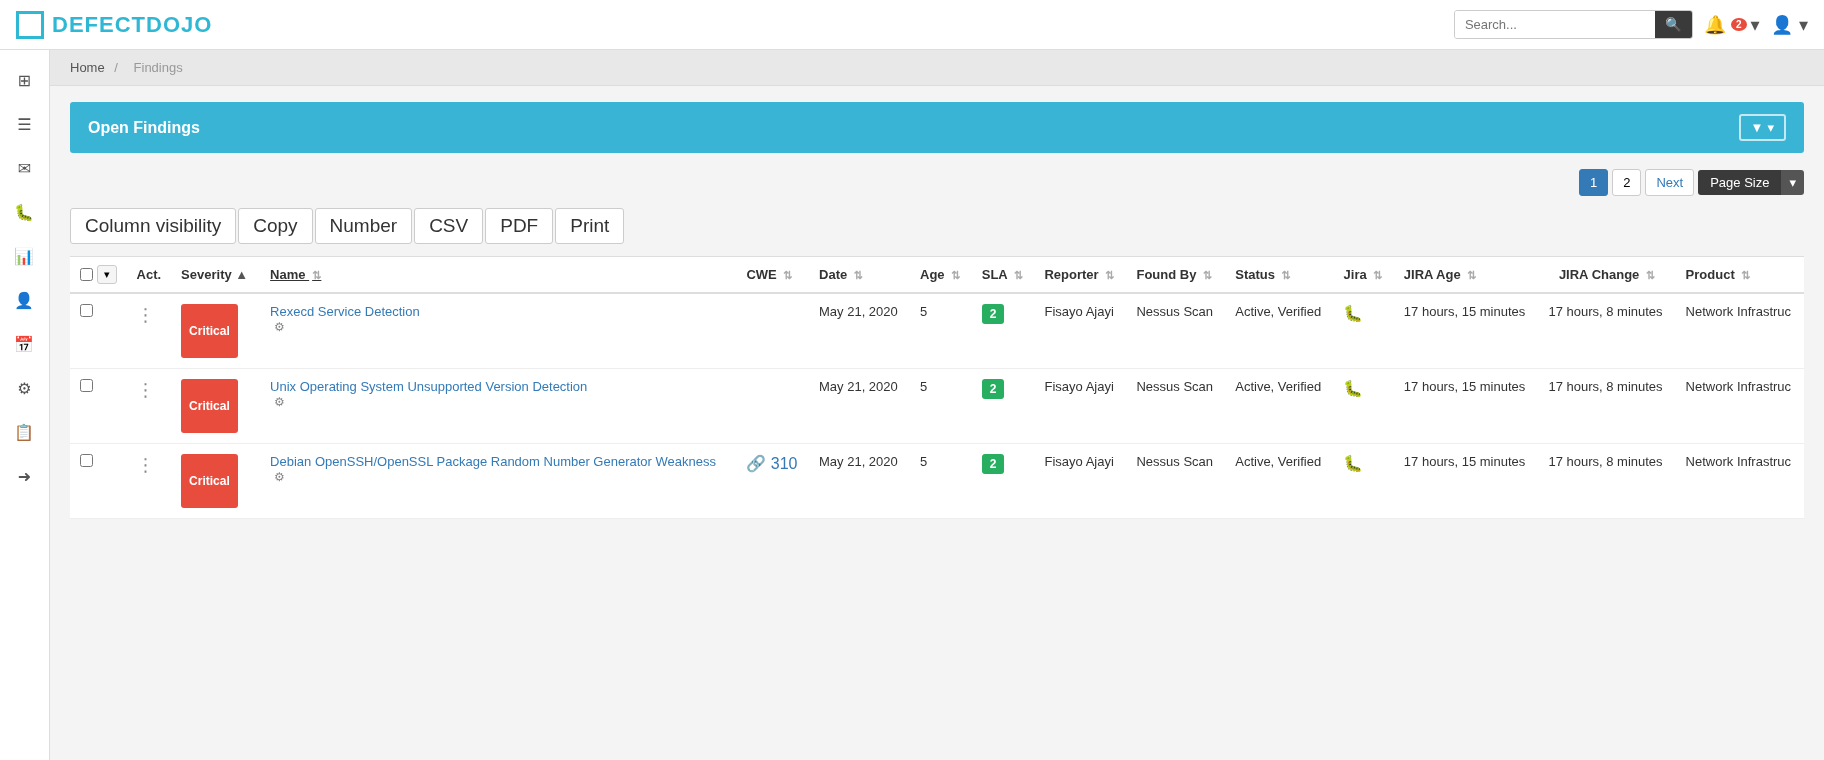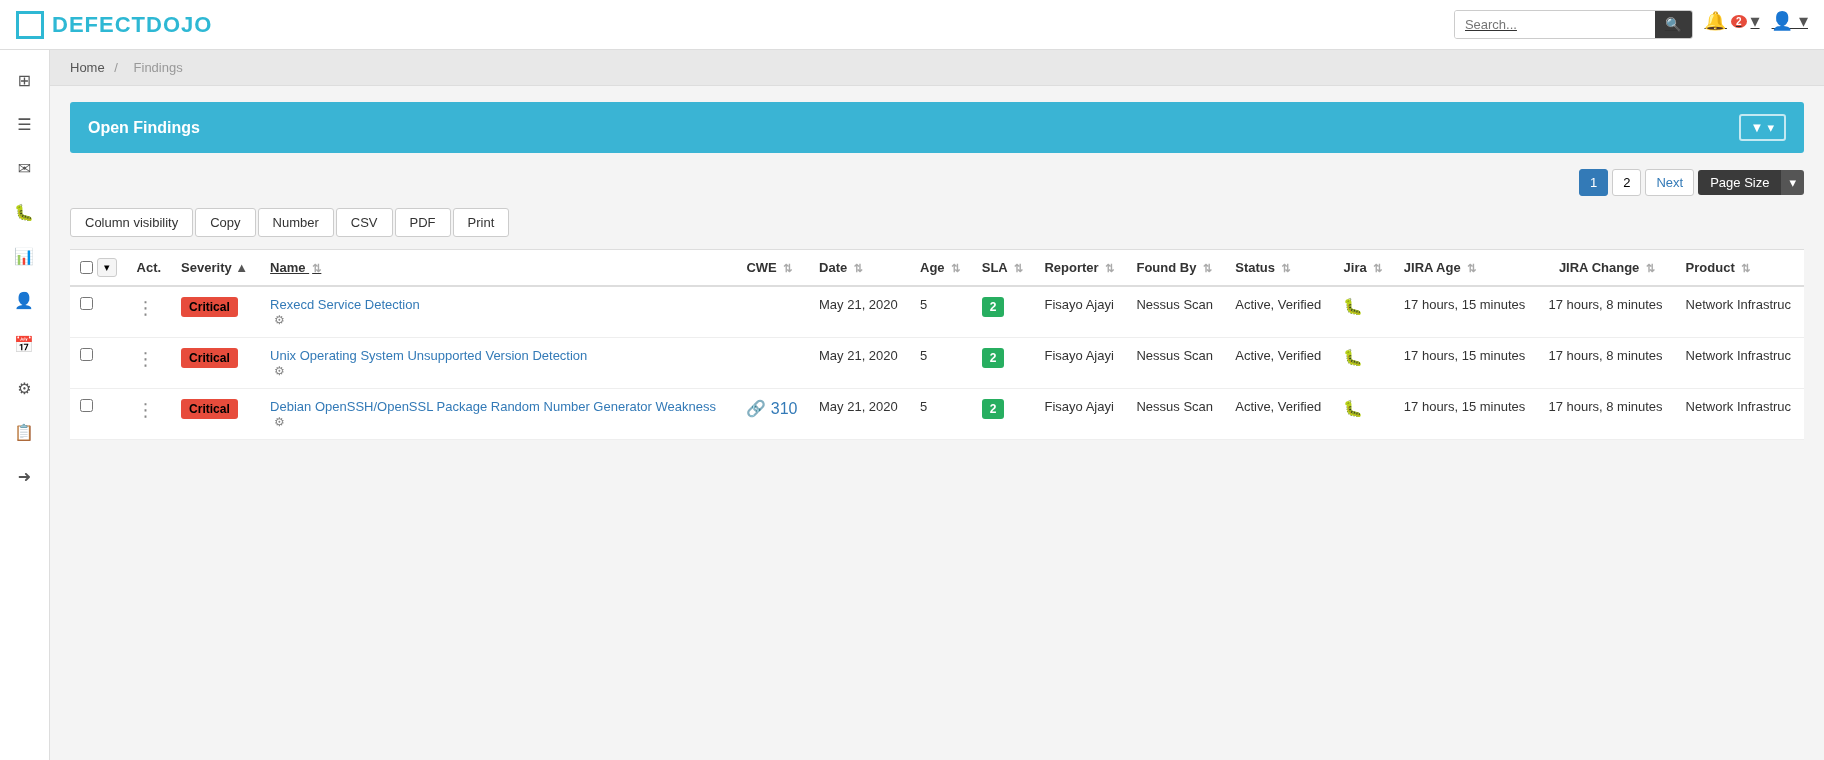--- a/index.html
+++ b/index.html
@@ -30,23 +30,22 @@
     }
     .logo-text span { color: #2eb8d4; }
     .logo-icon {
       width: 28px; height: 28px;
       border: 3px solid #2eb8d4;
       margin-right: 8px;
       display: inline-block;
     }
     .topnav-right {
       display: flex;
-      align-items: flex-start;
+      align-items: center;
       gap: 12px;
-      text-decoration: underline;
     }
     .search-bar {
       display: flex;
       align-items: center;
       border: 1px solid #ccc;
       border-radius: 3px;
       overflow: hidden;
     }
     .search-bar input {
       border: none;
@@ -218,21 +217,21 @@
       display: flex;
       gap: 2px;
       margin-bottom: 12px;
     }
     .export-btn {
       border: 1px solid #ccc;
       background: #fff;
       padding: 6px 14px;
       cursor: pointer;
       border-radius: 3px;
-      font-size: 13px;
+      font-size: 19px;
       color: #333;
     }
 
     
     .table-search-row {
       display: flex;
       justify-content: flex-end;
       align-items: center;
       margin-bottom: 8px;
       gap: 8px;
@@ -270,25 +269,25 @@
       padding: 10px 10px;
       vertical-align: top;
       background: #fff;
     }
 
     .sort-icon { color: #aaa; font-size: 11px; margin-left: 3px; }
     .sort-active { color: #555; }
 
     .severity-badge {
       display: inline-block;
-      padding: 3px 8px;
+      padding: 20px 8px;
       border-radius: 3px;
       font-size: 12px;
       font-weight: bold;
-      color: #000000;
+      color: #ffffff;
       white-space: nowrap;
     }
     .severity-critical { background: #e74c3c; }
 
     .sla-badge {
       display: inline-block;
       padding: 3px 8px;
       border-radius: 3px;
       font-size: 12px;
       font-weight: bold;

